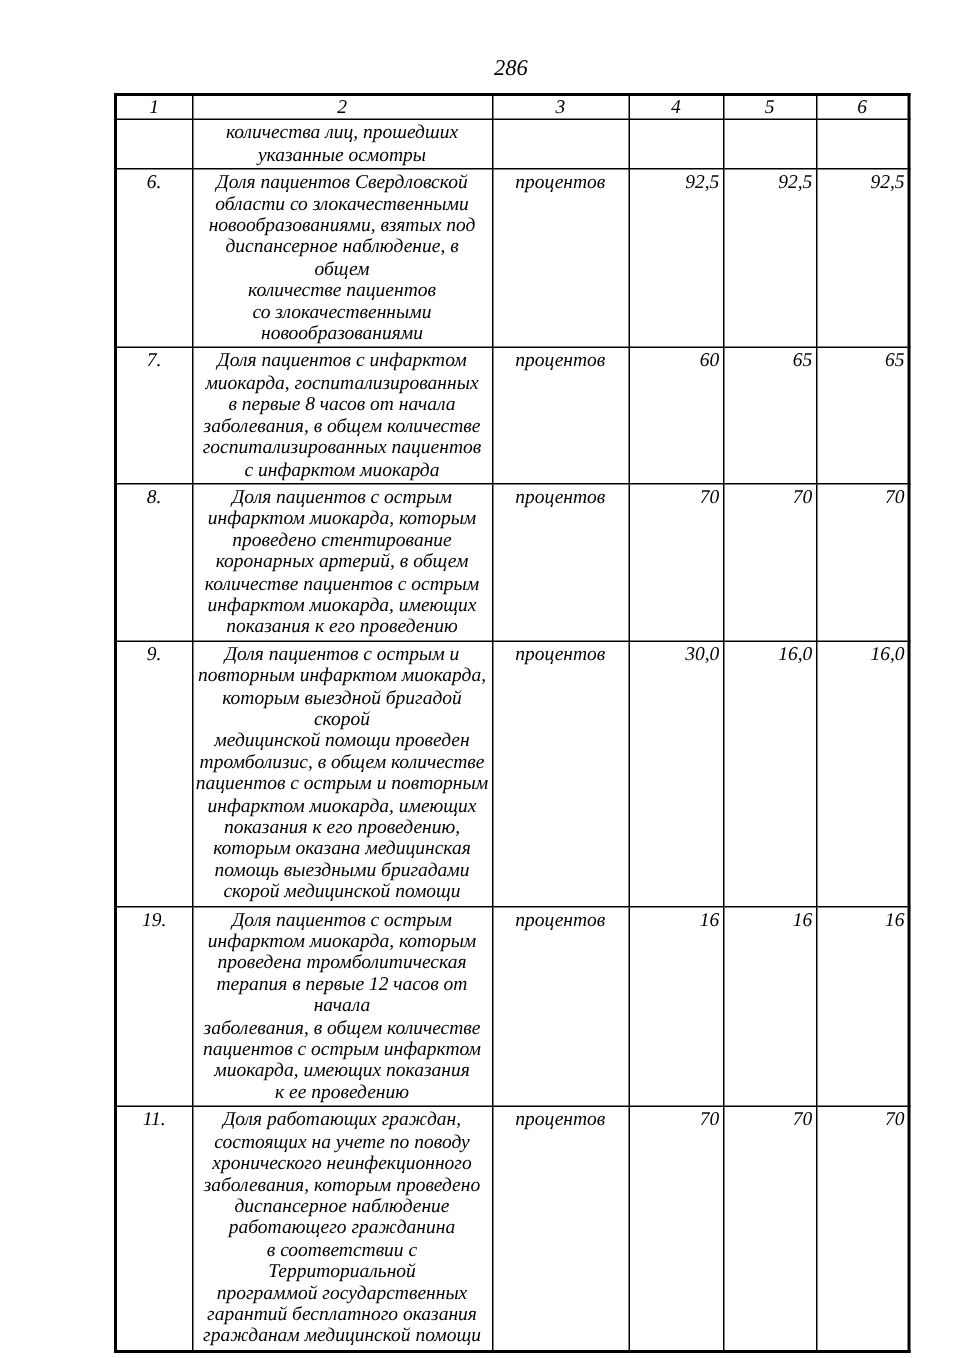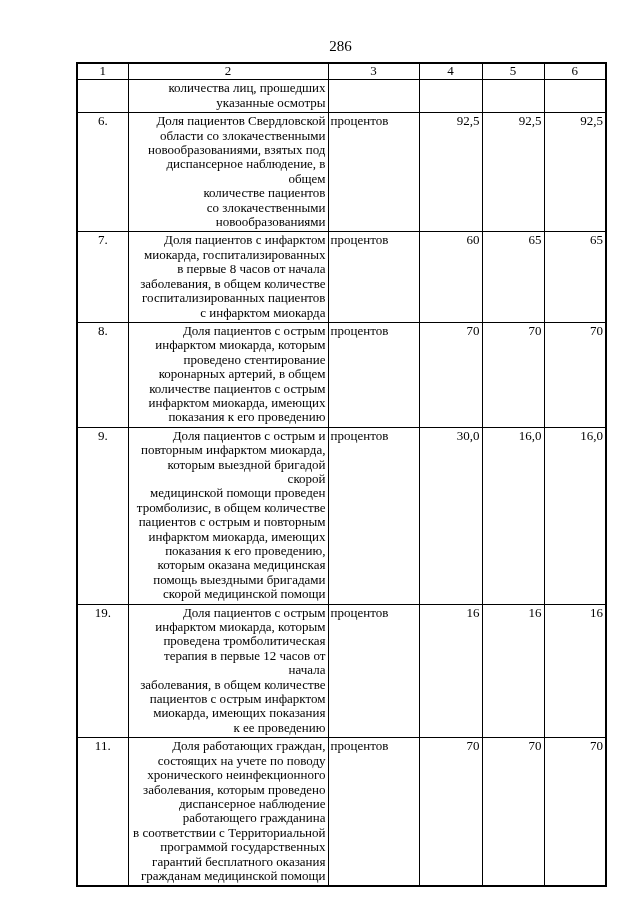--- a/index.html
+++ b/index.html
@@ -10,20 +10,21 @@
     position: relative;
     font-family: "Liberation Serif", "DejaVu Serif", serif;
     color: #000000;
     overflow: hidden;
   }
   .doc-page {
     position: relative;
     width: 640px;
     height: 875px;
     background: #ffffff;
+    font-style: italic;
   }
   .page-number {
     position: absolute;
     top: 38px;
     left: 76px;
     width: 529px;
     text-align: center;
     font-size: 15px;
     line-height: 16px;
   }
@@ -53,26 +54,27 @@
   }
   table.indicators th.col-head {
     text-align: center;
     padding: 0 0 1px 0;
     font-size: 13px;
   }
   td.cell-num {
     text-align: center;
   }
   td.cell-name {
-    text-align: right;
+    text-align: center;
     padding-left: 5px;
     padding-right: 2px;
     white-space: pre-line;
   }
   td.cell-unit {
+    text-align: center;
   }
   td.cell-val {
     text-align: right;
   }
 </style>
 </head>
 <body>
 
 <div class="doc-page">
 

